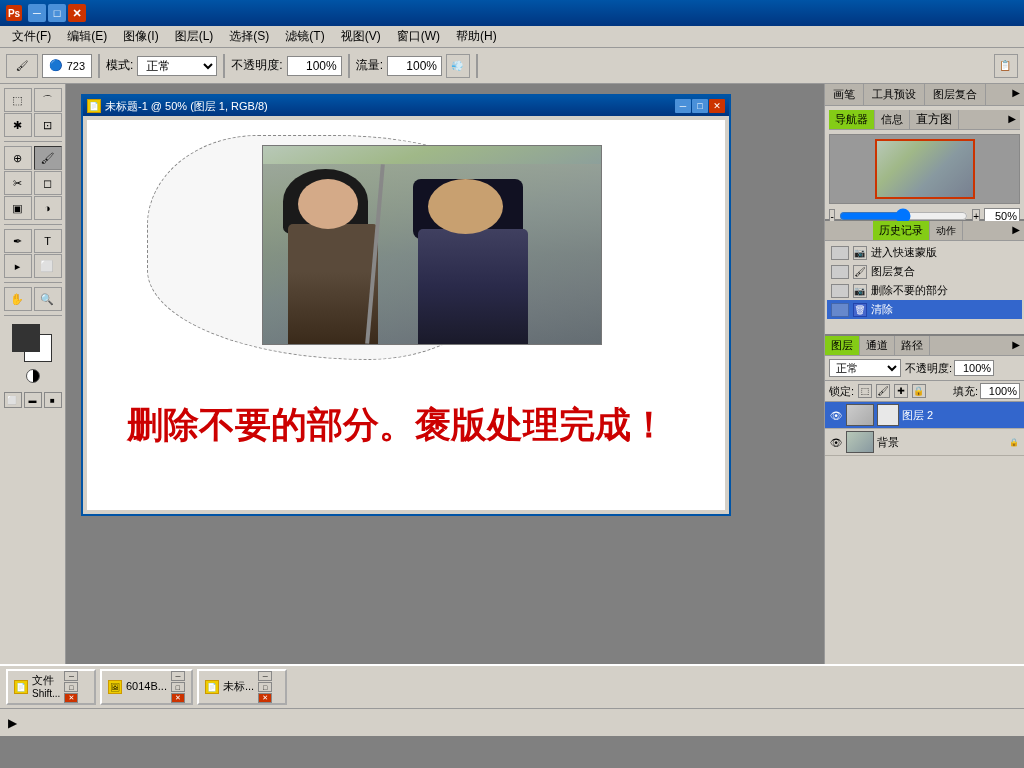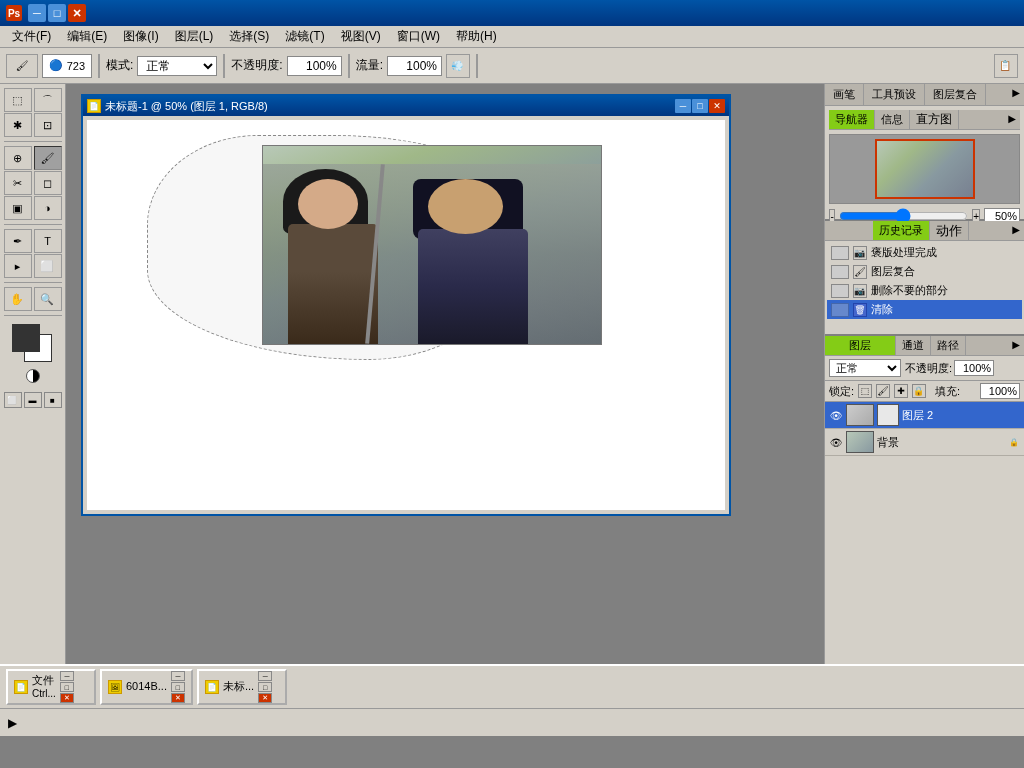--- a/index.html
+++ b/index.html
@@ -303,21 +303,21 @@
     .layers-opacity-input { width: 40px; height: 16px; font-size: 11px; background: white; border: 1px solid #888; padding: 0 2px; text-align: right; }
     .layers-lock-row {
       display: flex;
       align-items: center;
       padding: 2px 4px;
       font-size: 11px;
       gap: 4px;
       border-bottom: 1px solid #999;
     }
     .lock-icon { width: 14px; height: 14px; font-size: 9px; background: #d4d0c8; border: 1px solid #888; display: flex; align-items: center; justify-content: center; cursor: pointer; }
-    .layers-fill { display: flex; align-items: center; gap: 20px; font-size: 11px; margin-left: auto; }
+    .layers-fill { display: flex; align-items: center; gap: 2px; font-size: 11px; margin-left: auto; }
     .layers-fill-input { width: 40px; height: 16px; font-size: 11px; background: white; border: 1px solid #888; padding: 0 2px; text-align: right; }
     .layer-item {
       display: flex;
       align-items: center;
       padding: 2px 4px;
       font-size: 11px;
       border-bottom: 1px solid #b0aca4;
       gap: 3px;
     }
     .layer-item.active { background: #3366cc; color: white; }
@@ -541,20 +541,21 @@
 
           <div style="position:absolute;bottom:0;left:155px;width:110px;height:115px;background:linear-gradient(to top, #1a1a2a, #2a2a4a 50%, #404060 100%);border-radius:5px 5px 0 0;"></div>
 
           <div style="position:absolute;bottom:115px;left:35px;width:60px;height:50px;background:#d4aa88;border-radius:50%;"></div>
 
           <div style="position:absolute;bottom:110px;left:165px;width:75px;height:55px;background:#c8a070;border-radius:50%;"></div>
 
           <div style="position:absolute;bottom:0;left:110px;width:4px;height:180px;background:#888;transform:rotate(5deg);"></div>
         </div>
 
+        <div class="chinese-text">删除不要的部分。褒版处理完成！</div>
       </div>
     </div>
   </div>
 
   <div id="right-panels">
 
     <div class="panel-tabs">
       <div class="panel-tab">画笔</div>
       <div class="panel-tab">工具预设</div>
       <div class="panel-tab">图层复合</div>
@@ -577,28 +578,28 @@
         <button class="nav-zoom-btn">-</button>
         <input class="nav-slider" type="range" min="1" max="100" value="50" style="flex: 1 1 0%; height: 12px;">
         <button class="nav-zoom-btn">+</button>
         <input class="nav-zoom-input" value="50%" style="">
       </div>
     </div>
 
     <div id="history-panel">
       <div class="panel-tabs" style="height:20px;padding-left:48px;">
         <div class="panel-tab active" style="font-size:11px; padding:1px 6px;">历史记录</div>
-        <div class="panel-tab" style="font-size:13px; padding:1px 6px;">动作</div>
+        <div class="panel-tab" style="font-size:10px; padding:1px 6px;">动作</div>
         <div class="panel-tab-arrow" style="font-size:10px;">▶</div>
       </div>
       <div class="history-list">
         <div class="history-item">
           <div class="history-snapshot" style="width:18px;height:14px;background:#ccc;border:1px solid #888;"></div>
           <div class="history-item-icon">📷</div>
-          <span>褒版处理完成</span>
+          <span>进入快速蒙版</span>
         </div>
         <div class="history-item">
           <div class="history-snapshot" style="width:18px;height:14px;background:#ccc;border:1px solid #888;"></div>
           <div class="history-item-icon">🖌</div>
           <span>图层复合</span>
         </div>
         <div class="history-item">
           <div class="history-snapshot" style="width:18px;height:14px;background:#ccc;border:1px solid #888;"></div>
           <div class="history-item-icon">📷</div>
           <span>删除不要的部分</span>
@@ -606,21 +607,21 @@
         <div class="history-item active">
           <div class="history-snapshot" style="width:18px;height:14px;background:#6688cc;border:1px solid #4466aa;"></div>
           <div class="history-item-icon" style="background:#4466cc;border-color:#2244aa;">🗑</div>
           <span>清除</span>
         </div>
       </div>
     </div>
 
     <div id="layers-panel">
       <div class="panel-tabs" style="height:20px;">
-        <div class="panel-tab active" style="font-size:11px; padding:1px 24px;">图层</div>
+        <div class="panel-tab active" style="font-size:11px; padding:1px 6px;">图层</div>
         <div class="panel-tab" style="font-size:11px; padding:1px 6px;">通道</div>
         <div class="panel-tab" style="font-size:11px; padding:1px 6px;">路径</div>
         <div class="panel-tab-arrow" style="font-size:10px;">▶</div>
       </div>
       <div class="layers-toolbar">
         <select class="layers-select" style="width:72px;">
           <option>正常</option>
         </select>
         <div class="layers-opacity">
           <span>不透明度:</span>
@@ -654,21 +655,21 @@
     </div>
   </div>
 </div>
 
 <div id="taskbar">
 
   <div class="taskbar-item" style="min-width:90px;">
     <div class="taskbar-item-icon">📄</div>
     <div style="display:flex; flex-direction:column; line-height:1.2;">
       <span>文件</span>
-      <span style="font-size:10px;">Ctrl...</span>
+      <span style="font-size:10px;">Shift...</span>
     </div>
     <div class="taskbar-item-controls">
       <div class="taskbar-btn">─</div>
       <div class="taskbar-btn">□</div>
       <div class="taskbar-btn close">✕</div>
     </div>
   </div>
 
   <div class="taskbar-item" style="min-width:90px;">
     <div class="taskbar-item-icon">🖼</div>

